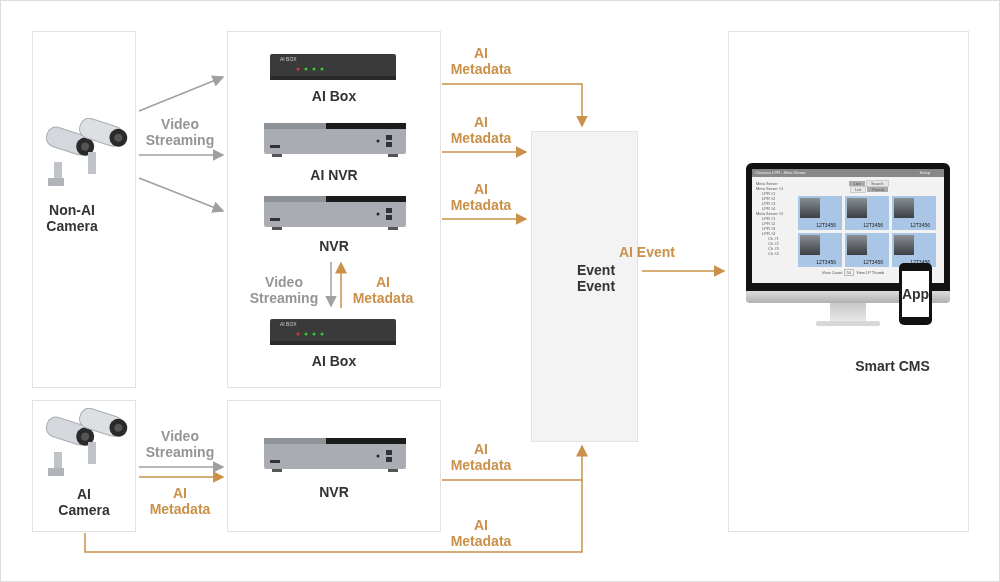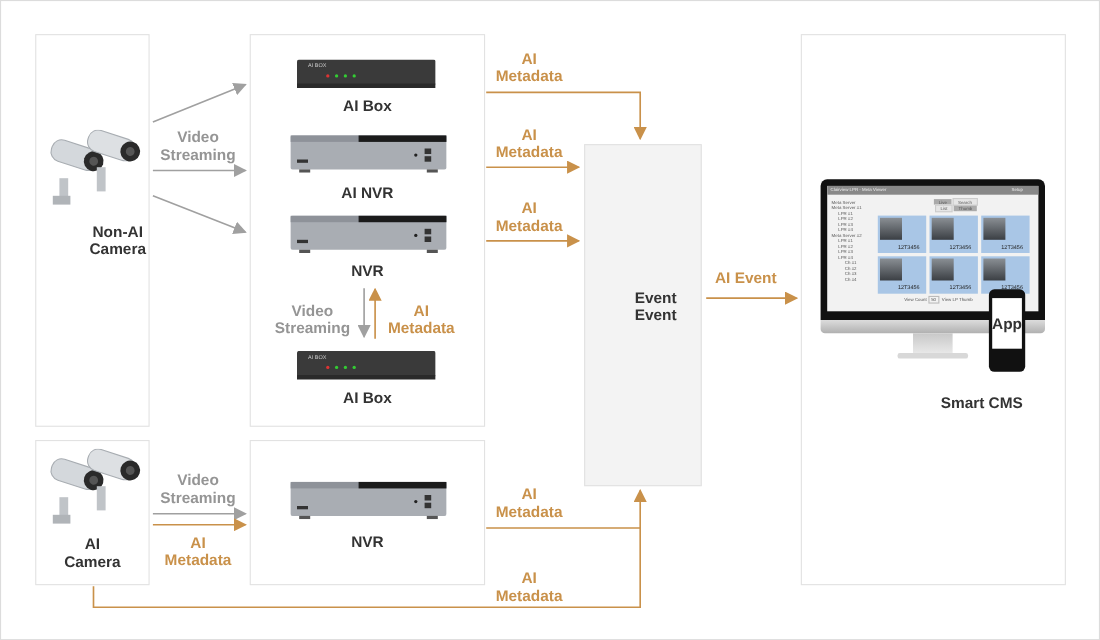--- a/index.html
+++ b/index.html
@@ -196,39 +196,39 @@
         <span>View Count</span>
         <span style="border:1px solid #bbb;padding:0 2px;">50</span>
         &nbsp;<span>View LP Thumb</span>
       </div>
     </div>
   </div>
   <div style="position:absolute;left:0;top:128px;width:204px;height:12px;background:linear-gradient(#dcdcdc,#b0b0b0);border-radius:0 0 4px 4px;"></div>
   <div style="position:absolute;left:84px;top:140px;width:36px;height:18px;background:linear-gradient(#c8c8c8,#e8e8e8);"></div>
   <div style="position:absolute;left:70px;top:158px;width:64px;height:5px;background:#d8d8d8;border-radius:2px;"></div>
 </div>
-<div class="dev" style="left:899px;top:263px;width:33px;height:75px;background:#111;border-radius:5px;">
+<div class="dev" style="left:899px;top:263px;width:33px;height:62px;background:#111;border-radius:5px;">
   <div style="position:absolute;left:3px;top:8px;width:27px;height:46px;background:#fff;display:flex;align-items:center;justify-content:center;">
     <span style="font-weight:bold;font-size:14px;color:#333;">App</span>
   </div>
 </div>
 
-<div class="label" style="left:32px;top:202px;width:80px;margin-left:35px;"><span>Non-AI</span><br><span>Camera</span></div>
+<div class="label" style="left:32px;top:202px;width:80px;"><span>Non-AI</span><br><span>Camera</span></div>
 <div class="label" style="left:227px;top:88px;width:214px;">AI Box</div>
 <div class="label" style="left:227px;top:167px;width:214px;">AI NVR</div>
 <div class="label" style="left:227px;top:238px;width:214px;">NVR</div>
 <div class="label" style="left:227px;top:353px;width:214px;">AI Box</div>
 <div class="label" style="left:32px;top:486px;width:104px;"><span>AI</span><br><span>Camera</span></div>
 <div class="label" style="left:227px;top:484px;width:214px;">NVR</div>
 <div class="label" style="left:531px;top:262px;width:130px;"><span>Event</span><br><span>Event</span></div>
 <div class="label" style="left:728px;top:358px;width:241px;padding-left:44px;">Smart CMS</div>
 
 <div class="flow gray" style="left:136px;top:116px;width:88px;"><span>Video</span><br><span>Streaming</span></div>
 <div class="flow gold" style="left:440px;top:45px;width:82px;"><span>AI</span><br><span>Metadata</span></div>
 <div class="flow gold" style="left:440px;top:114px;width:82px;"><span>AI</span><br><span>Metadata</span></div>
 <div class="flow gold" style="left:440px;top:181px;width:82px;"><span>AI</span><br><span>Metadata</span></div>
 <div class="flow gray" style="left:242px;top:274px;width:84px;"><span>Video</span><br><span>Streaming</span></div>
 <div class="flow gold" style="left:346px;top:274px;width:74px;"><span>AI</span><br><span>Metadata</span></div>
 <div class="flow gray" style="left:136px;top:428px;width:88px;"><span>Video</span><br><span>Streaming</span></div>
 <div class="flow gold" style="left:136px;top:485px;width:88px;"><span>AI</span><br><span>Metadata</span></div>
 <div class="flow gold" style="left:440px;top:441px;width:82px;"><span>AI</span><br><span>Metadata</span></div>
 <div class="flow gold" style="left:440px;top:517px;width:82px;"><span>AI</span><br><span>Metadata</span></div>
-<div class="flow gold" style="left:636px;top:244px;width:84px;">AI Event</div>
+<div class="flow gold" style="left:605px;top:244px;width:84px;">AI Event</div>
 
 </body></html>

